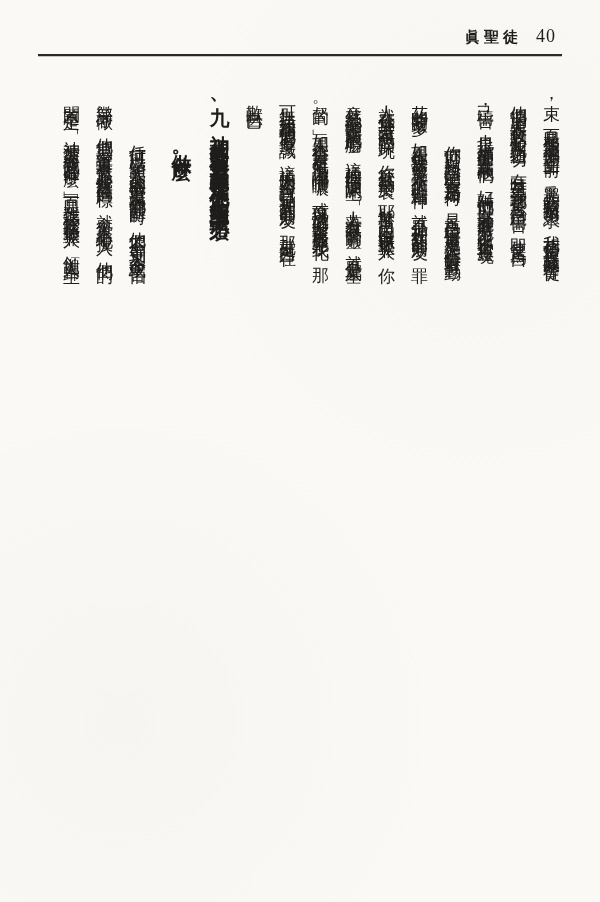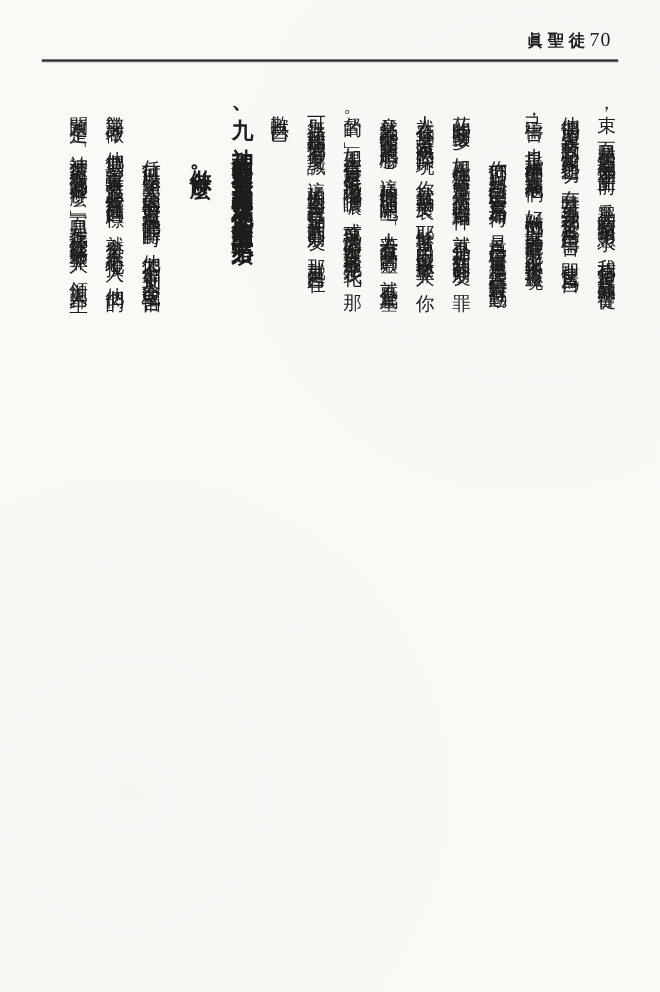--- a/index.html
+++ b/index.html
@@ -22,20 +22,21 @@
       radial-gradient(circle at 20% 80%, rgba(0,0,0,0.015), transparent 40%),
       radial-gradient(circle at 80% 20%, rgba(0,0,0,0.012), transparent 40%),
       #faf9f6;
   }
   .header {
     position: absolute;
     top: 26px;
     right: 44px;
     display: flex;
     align-items: baseline;
+    gap: 14px;
   }
   .book-title {
     font-size: 15px;
     font-weight: bold;
     letter-spacing: 4px;
   }
   .page-number {
     font-size: 18px;
     letter-spacing: 1px;
   }
@@ -83,21 +84,21 @@
   .col.heading + .col.body { margin-right: 8px; }
   .col.body.indent2 { padding-top: 40px; }
   .col.heading.indent2 { padding-top: 46px; }
 </style>
 </head>
 <body>
 
 <div class="page">
   <div class="header">
     <span class="book-title">眞聖徒</span>
-    <span class="page-number">70</span>
+    <span class="page-number">40</span>
   </div>
   <div class="rule"></div>
   <div class="content">
       <div class="col body">束，而是整個靈魂傾倒在主面前，爲罪人的救贖迫切懇求。我相信是有這樣的基督徒，</div>
       <div class="col body">他們渴望罪人得救的心是如此之迫切，有時甚至專注到都忘了爲自己禱告。即使是爲自</div>
       <div class="col body">己禱告，也是祈求神的聖靈遮蔽他們，好叫他們可以靠著神而有能力從火中搶救靈魂。</div>
       <div class="col body indent2">你們可以想想自己的禱告究竟是如何，是爲自己禱告還是爲罪人禱告時最有感動、</div>
       <div class="col body">花的時間最多？如果你無法體會爲罪人祈求的禱告精神，就不是神和人類的眞朋友。罪</div>
       <div class="col body">人就在你身旁走向滅亡的深坑，你竟然無動於衷！耶穌捨了自己的生命以拯救罪人，你</div>
       <div class="col body">竟然絲毫不能體會祂的心腸！這樣的假信徒滾開吧。「人若没有基督的靈，就不是屬基</div>

